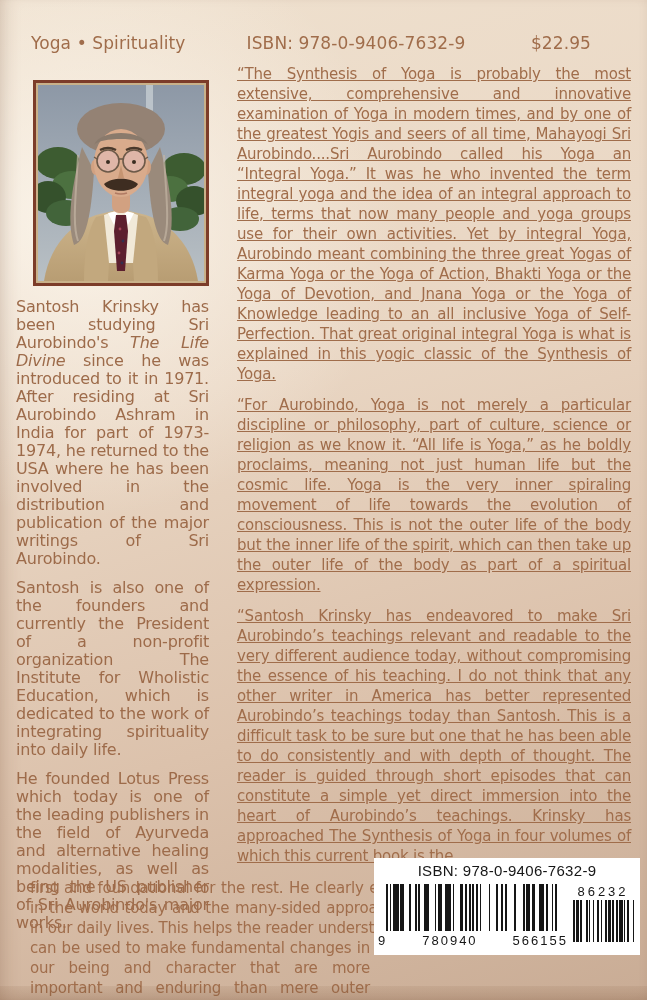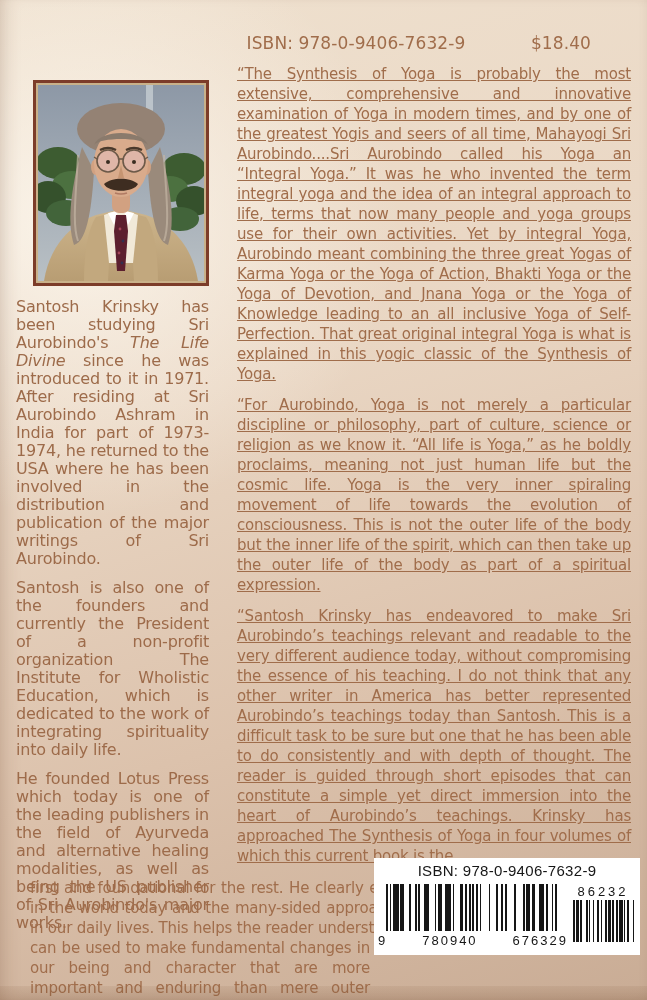--- a/index.html
+++ b/index.html
@@ -64,22 +64,23 @@
   }
   .bc-sup { position: absolute; left: 198px; top: 26px; width: 62px; text-align: center; }
   .bc-sup-num { font-size: 13px; letter-spacing: 3px; margin-bottom: 1px; }
   i { font-style: italic; }
 </style>
 </head>
 <body>
 
 <div class="page">
 
+  <div class="hdr hdr-category">Yoga • Spirituality</div>
   <div class="hdr hdr-isbn">ISBN: 978-0-9406-7632-9</div>
-  <div class="hdr hdr-price">$18.40</div>
+  <div class="hdr hdr-price">$22.95</div>
 
   <div class="photo-frame">
     <svg width="166" height="196" viewBox="0 0 166 196">
       <defs>
         <linearGradient id="wall" x1="0" y1="0" x2="0" y2="1">
           <stop offset="0" stop-color="#8d98a6"></stop>
           <stop offset="0.6" stop-color="#a7b0b9"></stop>
           <stop offset="1" stop-color="#b9c0c4"></stop>
         </linearGradient>
         <linearGradient id="jacket" x1="0" y1="0" x2="0" y2="1">
@@ -214,21 +215,21 @@
           <rect x="153" y="0" width="1.8" height="47" fill="#161616"></rect>
           <rect x="154.8" y="0" width="1.8" height="47" fill="#161616"></rect>
           <rect x="156.6" y="0" width="1.8" height="47" fill="#161616"></rect>
           <rect x="160.20000000000002" y="0" width="1.8" height="47" fill="#161616"></rect>
           <rect x="165.6" y="0" width="1.8" height="47" fill="#161616"></rect>
           <rect x="169.20000000000002" y="0" width="1.8" height="47" fill="#161616"></rect>
         </svg></div>
     <div class="bc-digits">
       <span>9</span>
       <span>780940</span>
-      <span>676329</span>
+      <span>566155</span>
     </div>
     <div class="bc-sup">
       <div class="bc-sup-num">86232</div>
       <div id="bc-sup-bars"><svg width="62.400000000000006" height="42" shape-rendering="crispEdges">
             <rect x="1.3" y="0" width="1.3" height="42" fill="#161616"></rect>
             <rect x="3.9000000000000004" y="0" width="1.3" height="42" fill="#161616"></rect>
             <rect x="5.2" y="0" width="1.3" height="42" fill="#161616"></rect>
             <rect x="7.800000000000001" y="0" width="1.3" height="42" fill="#161616"></rect>
             <rect x="9.1" y="0" width="1.3" height="42" fill="#161616"></rect>
             <rect x="14.3" y="0" width="1.3" height="42" fill="#161616"></rect>

